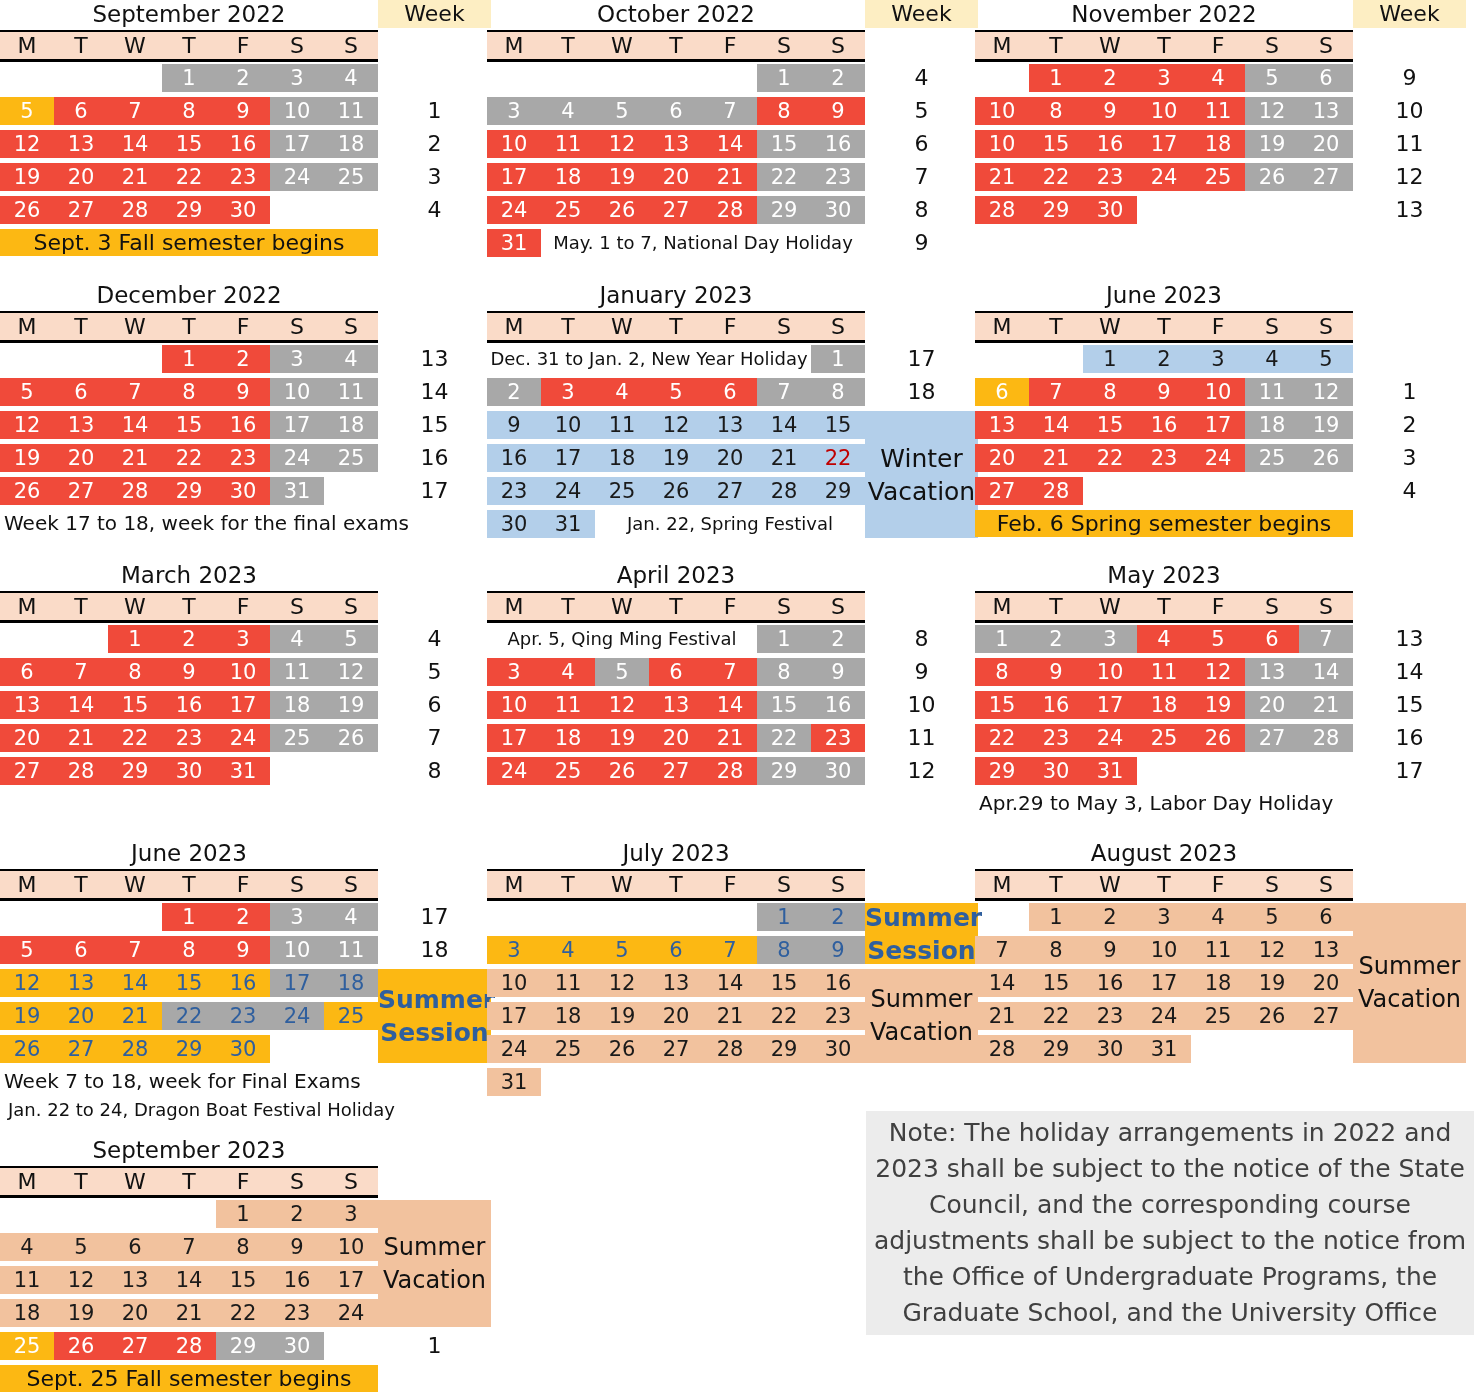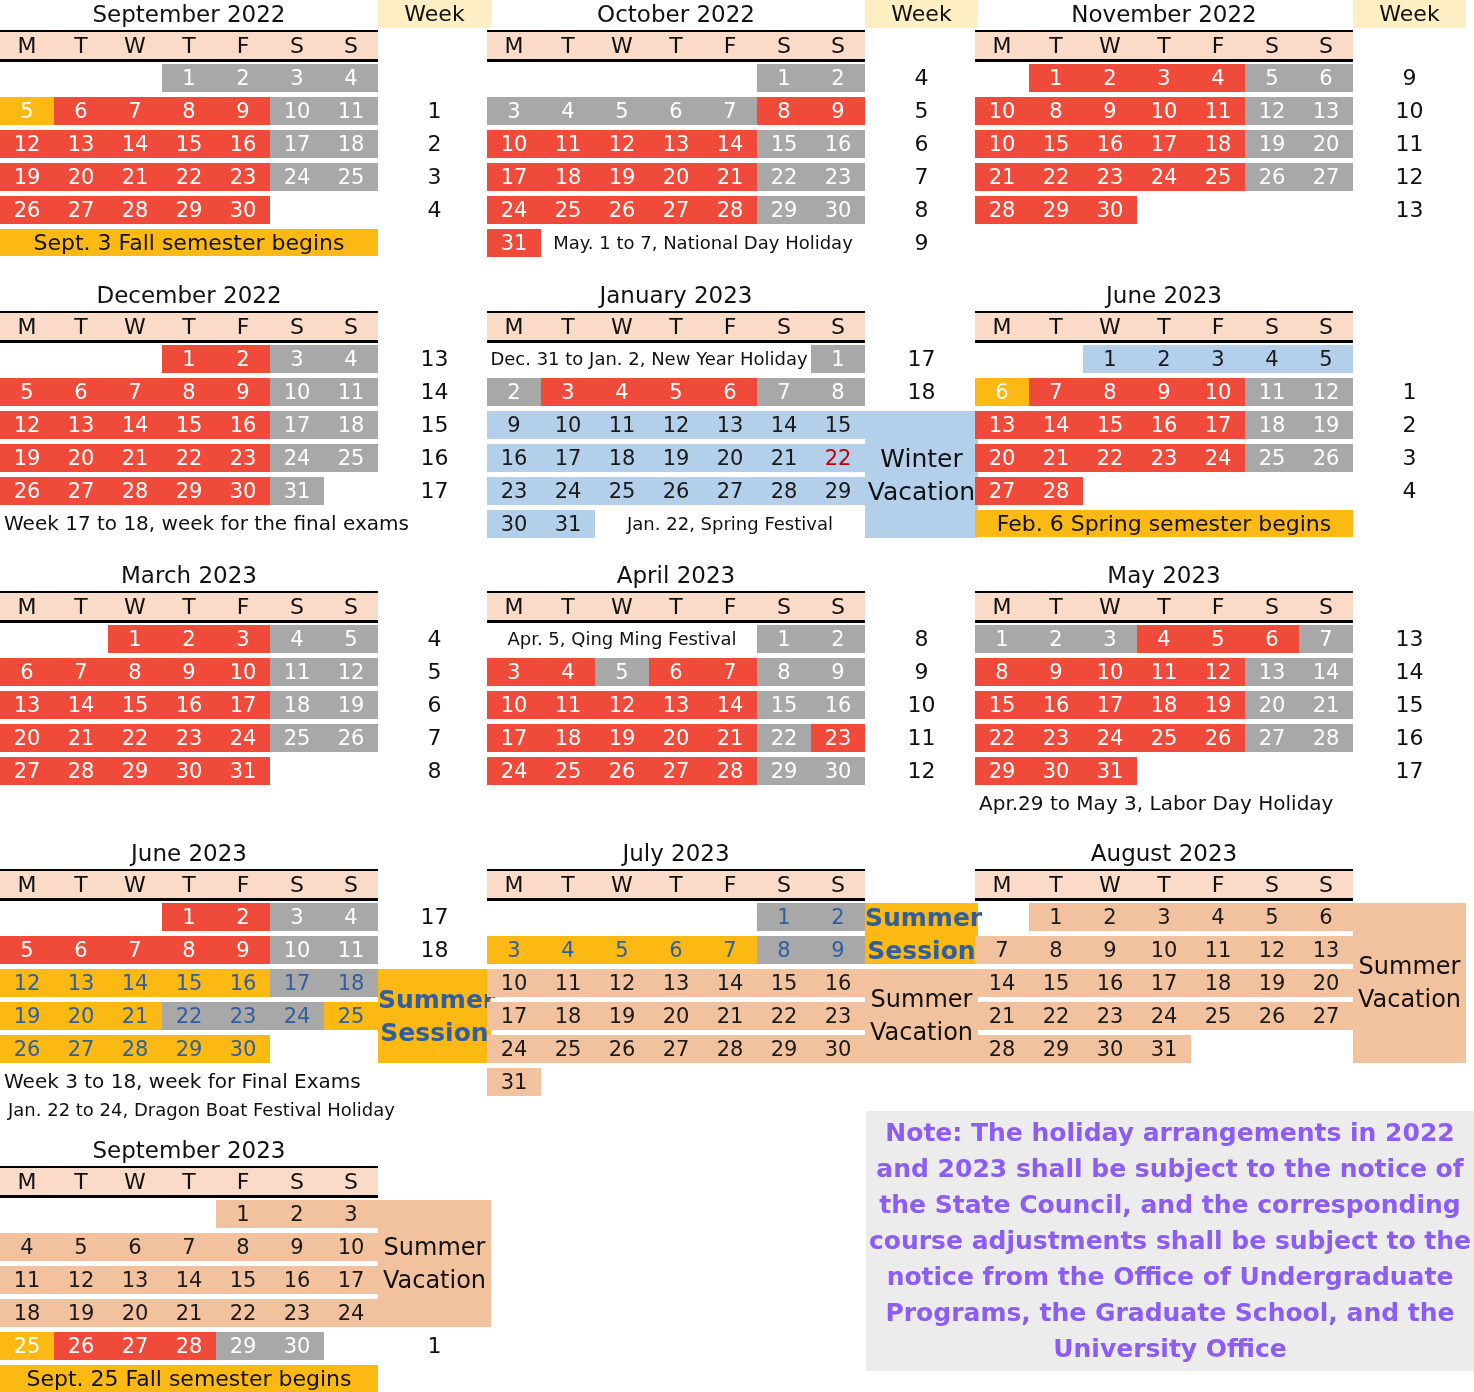--- a/index.html
+++ b/index.html
@@ -32,22 +32,22 @@
   .side-winter{background:#b3cfea;color:#111;font-size:25px;text-align:center;}
   .side-session{background:#fcb813;color:#2f5f9e;font-size:25px;font-weight:bold;}
   .side-vacation{background:#f2c29e;color:#111;font-size:24px;}
   .foot{position:absolute;left:0;height:27px;line-height:27px;white-space:nowrap;}
   .foot-gold{width:378px;background:#fcb813;color:#111;text-align:center;font-size:22px;}
   .foot-plain{width:487px;color:#111;text-align:left;font-size:20px;padding-left:4px;}
   .foot-plain-sm{width:487px;color:#111;text-align:left;font-size:18px;padding-left:8px;}
   .center-title{position:absolute;left:478px;top:1140px;width:380px;text-align:center;
                 color:#111;font-size:31px;}
   .center-title .l1{margin-bottom:26px;}
-  .note{position:absolute;left:866px;top:1111px;width:608px;background:#ececec;color:#8b5cf6;
-        font-weight:bold;font-size:25px;line-height:36px;text-align:center;
+  .note{position:absolute;left:866px;top:1111px;width:608px;background:#ececec;color:#404040;
+        font-weight:normal;font-size:25px;line-height:36px;text-align:center;
         padding:4px 2px;box-sizing:border-box;}
 </style>
 </head>
 <body>
 
 <div id="canvas">
 
   <div class="note">Note: The holiday arrangements in 2022 and 2023 shall be subject to the notice of the State Council, and the corresponding course adjustments shall be subject to the notice from the Office of Undergraduate Programs, the Graduate School, and the University Office</div>
 <div class="month" style="left: 0px; top: 0px;">
       <div class="m-title">September 2022</div>
@@ -565,21 +565,21 @@
       <div class="row-cell bg-o fg-u" style="top: 196px; left: 54px; width: 54px;">27</div>
       <div class="row-cell bg-o fg-u" style="top: 196px; left: 108px; width: 54px;">28</div>
       <div class="row-cell bg-o fg-u" style="top: 196px; left: 162px; width: 54px;">29</div>
       <div class="row-cell bg-o fg-u" style="top: 196px; left: 216px; width: 54px;">30</div>
       <div class="row-cell bg-e" style="top: 196px; left: 270px; width: 54px;"></div>
       <div class="row-cell bg-e" style="top: 196px; left: 324px; width: 54px;"></div>
       <div class="side side-session" style="top: 130px; height: 94px;">
         <div>Summer</div>
         <div>Session</div>
       </div>
-      <div class="foot foot-plain" style="top: 229px;">Week 3 to 18, week for Final Exams</div>
+      <div class="foot foot-plain" style="top: 229px;">Week 7 to 18, week for Final Exams</div>
       <div class="foot foot-plain-sm" style="top: 257px;">Jan. 22 to 24, Dragon Boat Festival Holiday</div>
     </div>
     <div class="month" style="left: 487px; top: 839px;">
       <div class="m-title">July 2023</div>
       <div class="day-head">
         <div class="dh">M</div>
         <div class="dh">T</div>
         <div class="dh">W</div>
         <div class="dh">T</div>
         <div class="dh">F</div>

